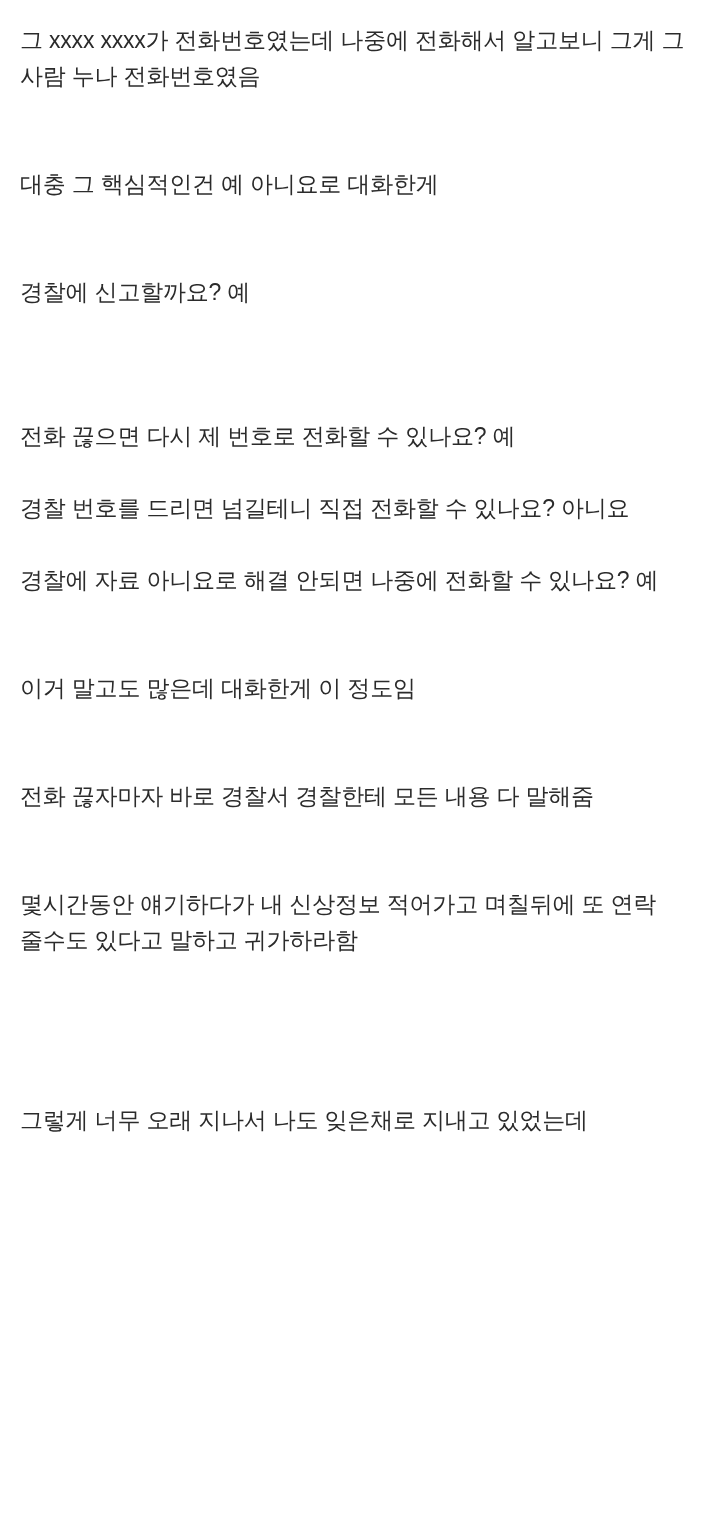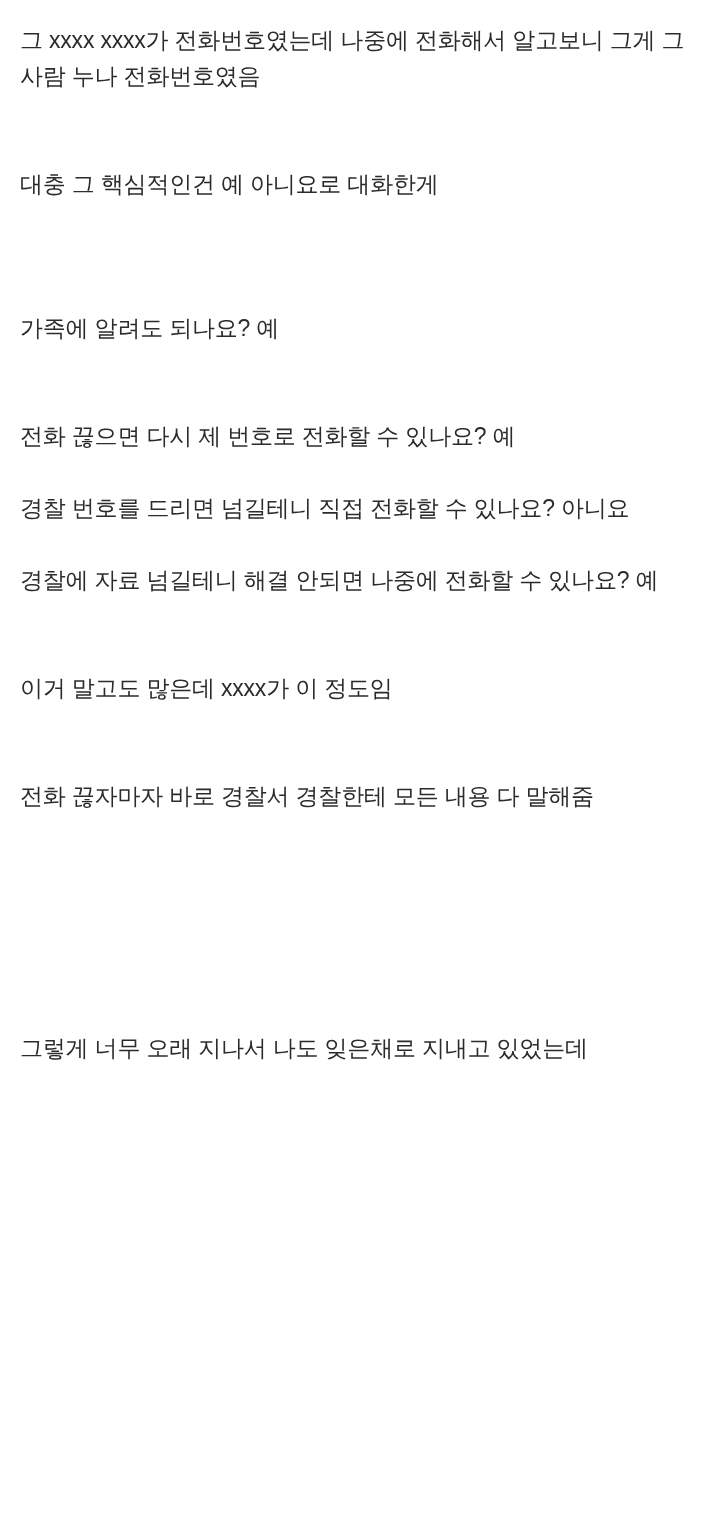--- a/index.html
+++ b/index.html
@@ -45,45 +45,48 @@
 
   <div class="gap-lg"></div>
 
   <div class="block">
     <p class="para">대충 그 핵심적인건 예 아니요로 대화한게</p>
   </div>
 
   <div class="gap-lg"></div>
 
   <div class="block">
+    <p class="para">경찰에 신고할까요? 예</p>
     <div class="gap-md"></div>
-    <p class="para">가족에 알려도 되나요? 예</p>
     <div class="gap-md"></div>
     <div class="gap-md"></div>
     <p class="para">전화 끊으면 다시 제 번호로 전화할 수 있나요? 예</p>
     <div class="gap-md"></div>
     <p class="para">경찰 번호를 드리면 넘길테니 직접 전화할 수 있나요? 아니요</p>
     <div class="gap-md"></div>
-    <p class="para">경찰에 자료 넘길테니 해결 안되면 나중에 전화할 수 있나요? 예</p>
+    <p class="para">경찰에 자료 아니요로 해결 안되면 나중에 전화할 수 있나요? 예</p>
   </div>
 
   <div class="gap-lg"></div>
 
   <div class="block">
-    <p class="para">이거 말고도 많은데 xxxx가 이 정도임</p>
+    <p class="para">이거 말고도 많은데 대화한게 이 정도임</p>
   </div>
 
   <div class="gap-lg"></div>
 
   <div class="block">
     <p class="para">전화 끊자마자 바로 경찰서 경찰한테 모든 내용 다 말해줌</p>
   </div>
 
   <div class="gap-lg"></div>
 
+  <div class="block">
+    <p class="para">몇시간동안 얘기하다가 내 신상정보 적어가고 며칠뒤에 또 연락 줄수도 있다고 말하고 귀가하라함</p>
+  </div>
 
   <div class="gap-lg"></div>
 
 
   <div class="gap-lg"></div>
 
   <div class="block">
     <p class="para">그렇게 너무 오래 지나서 나도 잊은채로 지내고 있었는데</p>
   </div>
 

